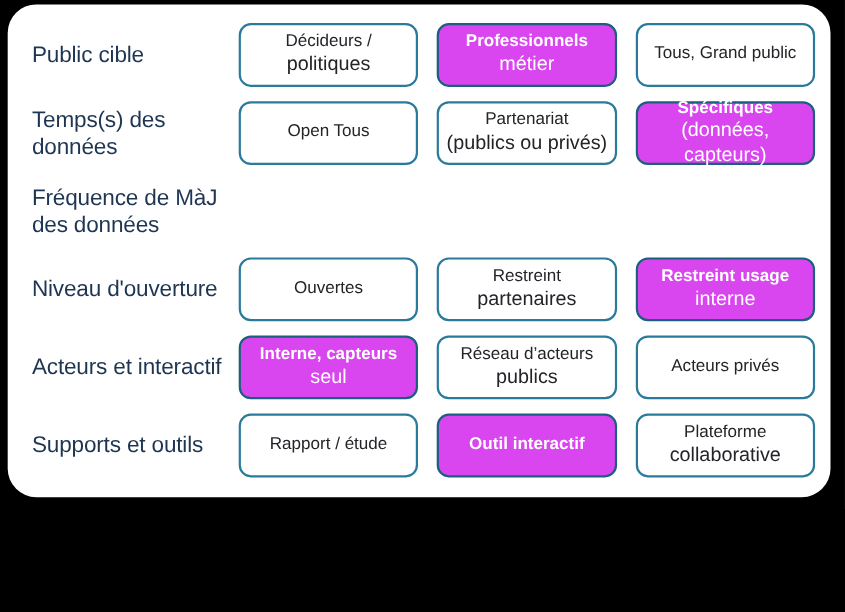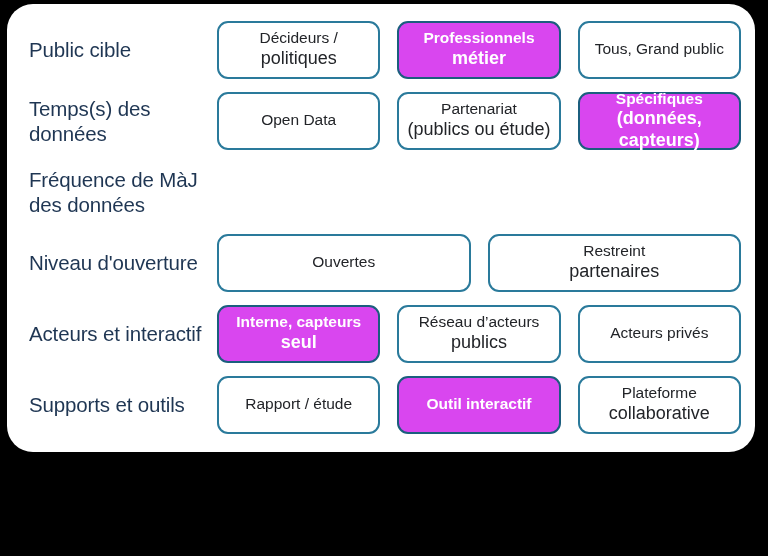--- a/index.html
+++ b/index.html
@@ -104,21 +104,21 @@
   .option-text {
     display: block;
   }
 
   .option-sub {
     display: block;
     font-size: 18px;
   }
 
   .option-box.filled .option-sub {
-    font-weight: 700;
+    font-weight: 400;
   }
 </style>
 </head>
 <body>
 
 <div id="matrix-card">
   <div id="matrix-grid">
       <div class="matrix-row">
         <div class="row-label">Public cible</div>
         <div class="row-options">
@@ -139,27 +139,27 @@
               <span class="option-text">Tous, Grand public</span>
             </div>
           </div>
         </div>
       </div>
       <div class="matrix-row">
         <div class="row-label">Temps(s) des données</div>
         <div class="row-options">
           <div class="option-box outline">
             <div>
-              <span class="option-text">Open Data</span>
+              <span class="option-text">Open Tous</span>
             </div>
           </div>
           <div class="option-box outline">
             <div>
               <span class="option-text">Partenariat</span>
-              <span class="option-sub">(publics ou étude)</span>
+              <span class="option-sub">(publics ou privés)</span>
             </div>
           </div>
           <div class="option-box filled">
             <div>
               <span class="option-text">Spécifiques</span>
               <span class="option-sub">(données, capteurs)</span>
             </div>
           </div>
         </div>
       </div>
@@ -173,20 +173,26 @@
             <div>
               <span class="option-text">Ouvertes</span>
             </div>
           </div>
           <div class="option-box outline">
             <div>
               <span class="option-text">Restreint</span>
               <span class="option-sub">partenaires</span>
             </div>
           </div>
+          <div class="option-box filled">
+            <div>
+              <span class="option-text">Restreint usage</span>
+              <span class="option-sub">interne</span>
+            </div>
+          </div>
         </div>
       </div>
       <div class="matrix-row">
         <div class="row-label">Acteurs et interactif</div>
         <div class="row-options">
           <div class="option-box filled">
             <div>
               <span class="option-text">Interne, capteurs</span>
               <span class="option-sub">seul</span>
             </div>

